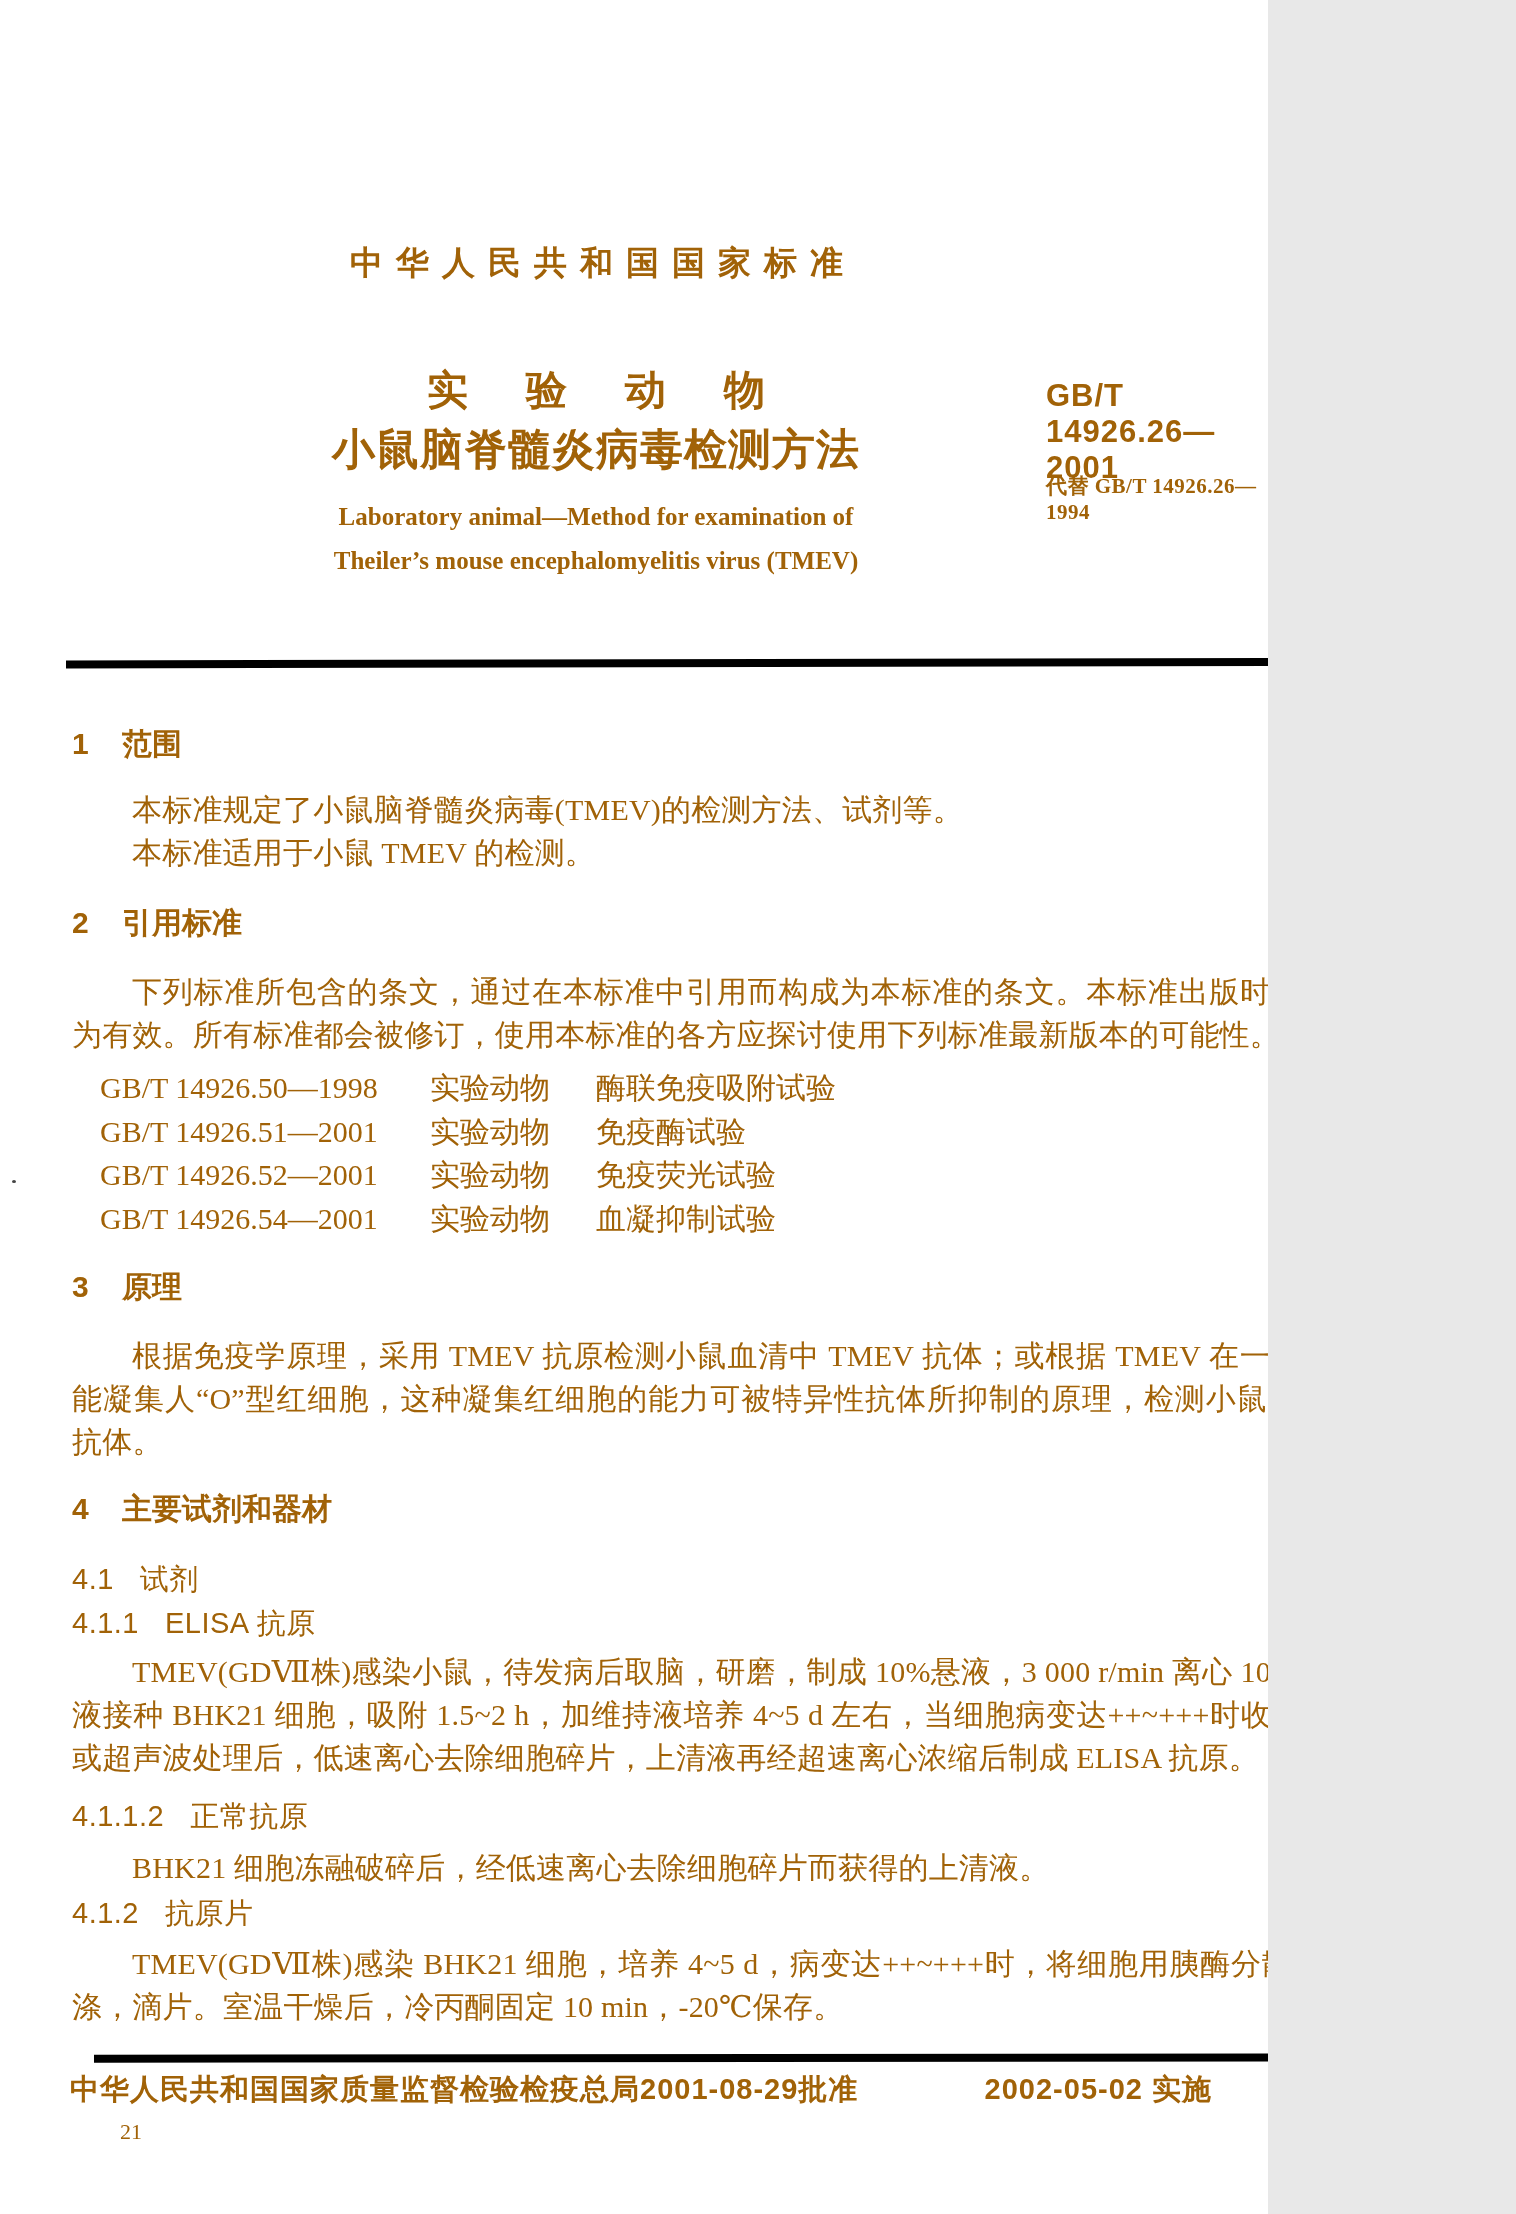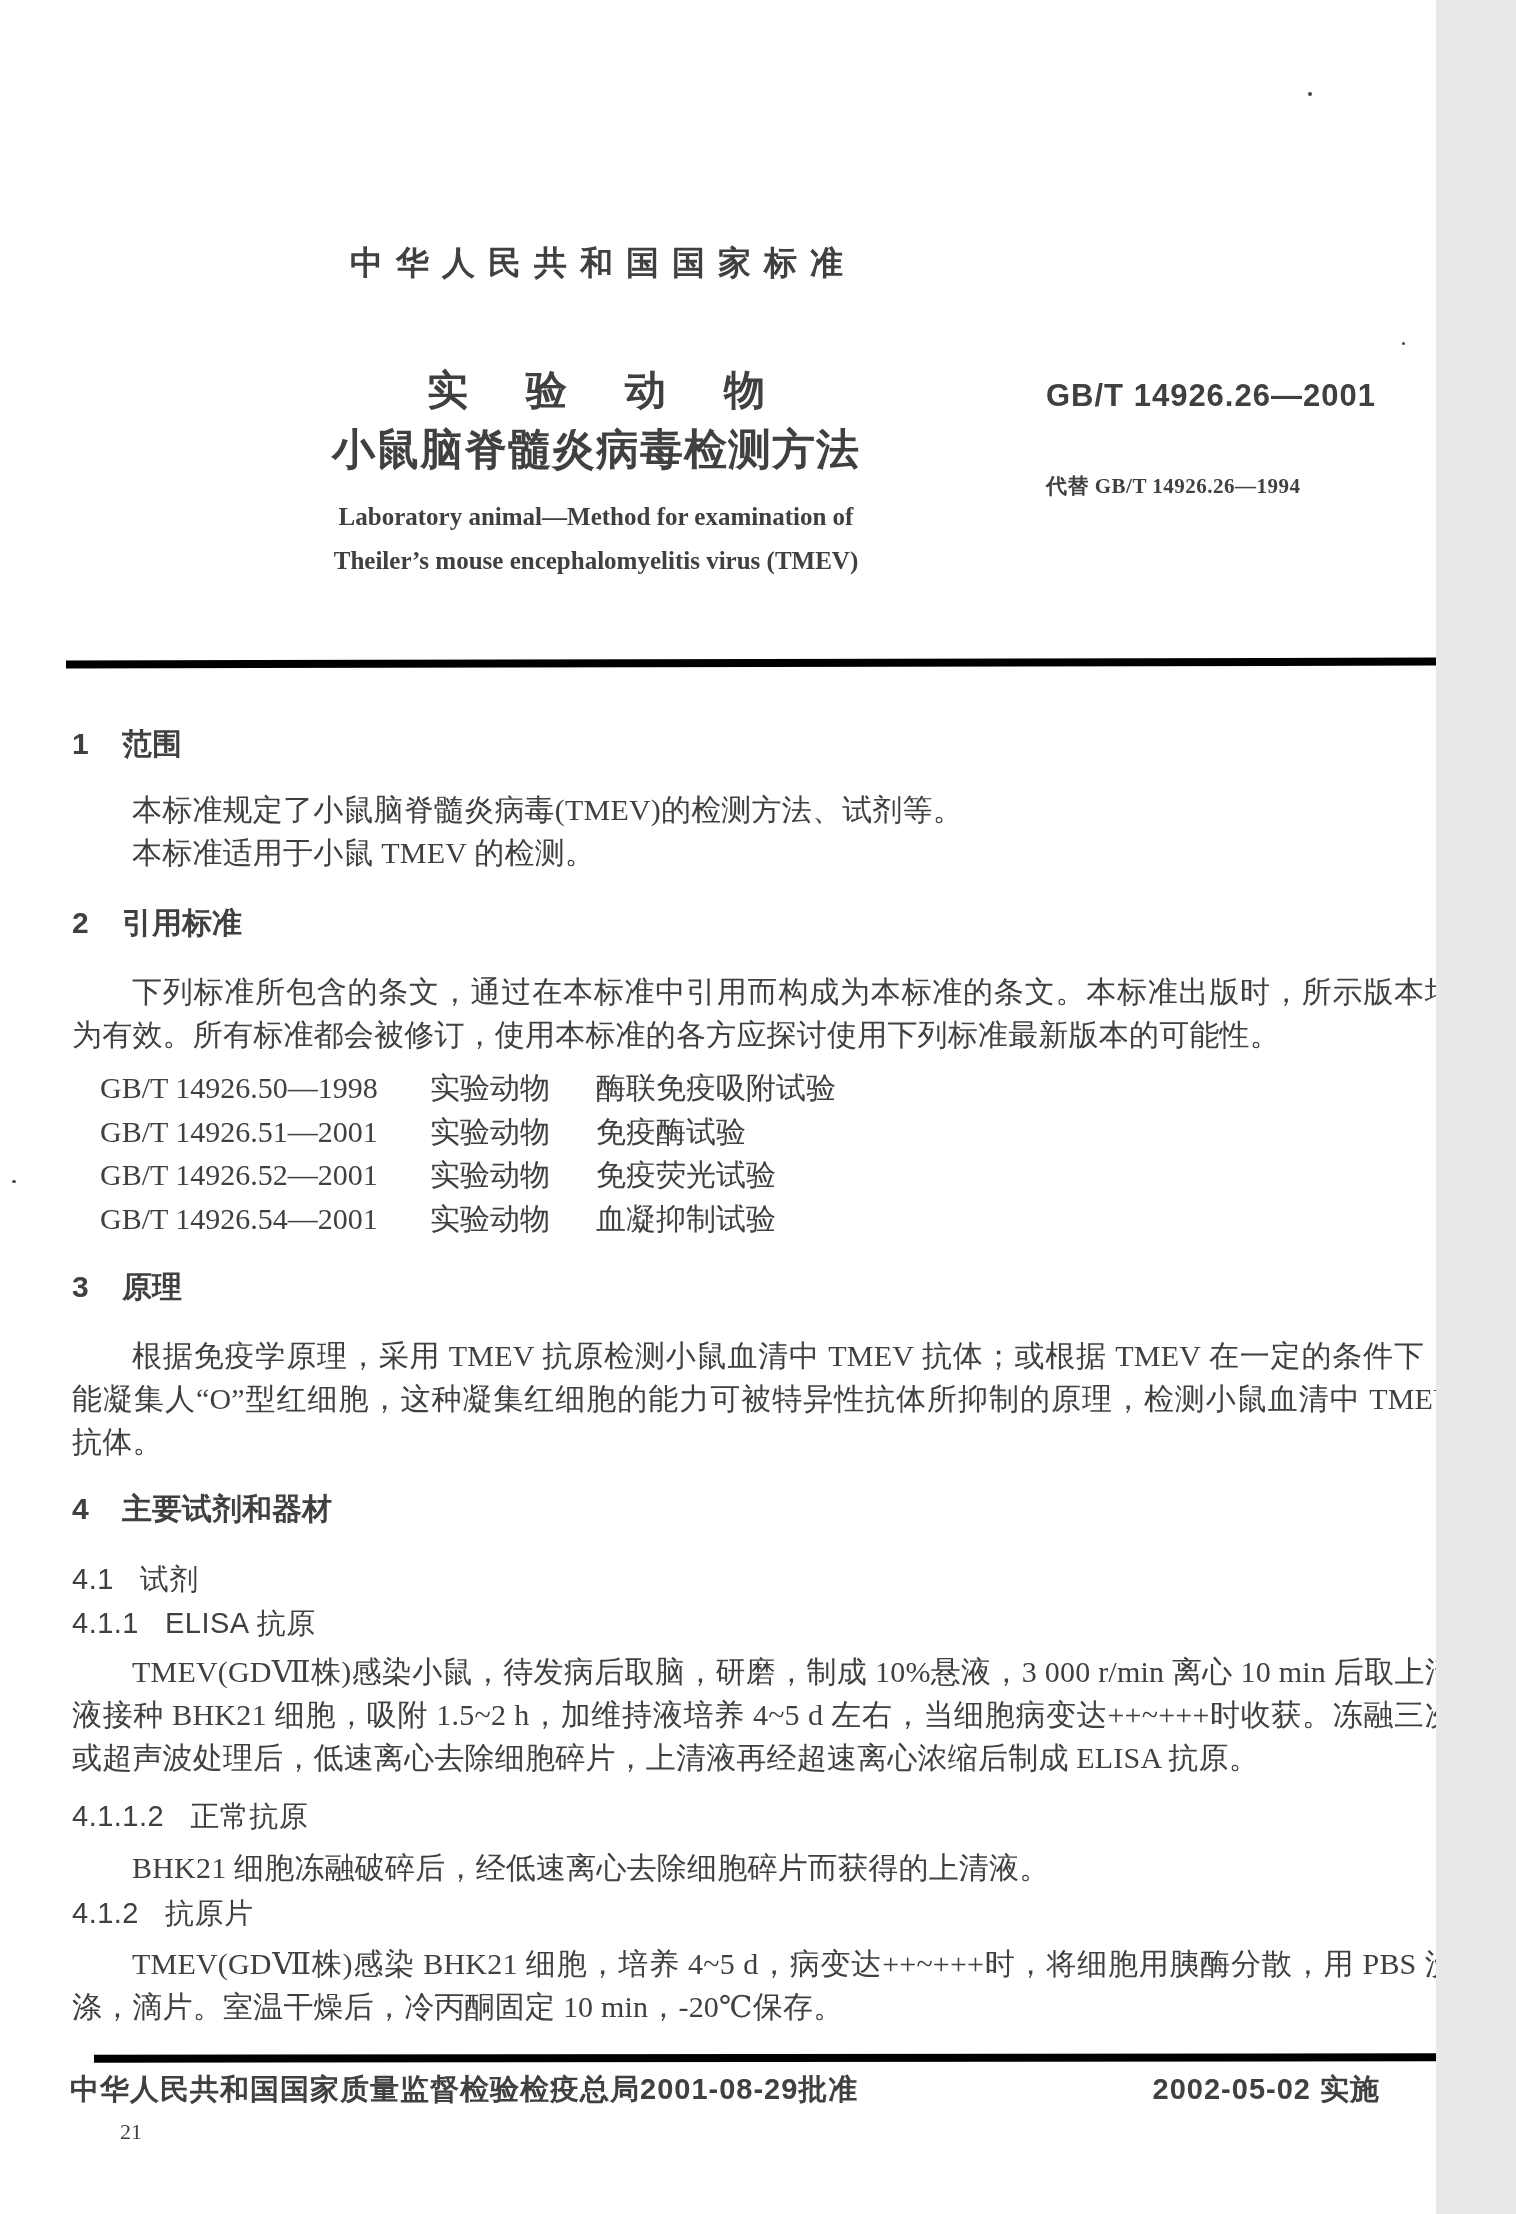--- a/index.html
+++ b/index.html
@@ -1,21 +1,21 @@
 <!DOCTYPE html>
 <html><head>
 <meta charset="utf-8">
 <style>
   html,body{margin:0;padding:0;background:#e8e8e8;}
   .page{
     position:relative;
-    width:1436px;height:2214px;
+    width:1268px;height:2214px;
     background:#ffffff;
     font-family:"Liberation Serif","DejaVu Serif",serif;
-    color:#404040;
+    color:#a16207;
     overflow:hidden;
   }
   .std-label{
     position:absolute;left:0;top:241px;width:1192px;text-align:center;
     font-family:"Liberation Sans","DejaVu Sans",sans-serif;
     font-weight:bold;font-size:33px;letter-spacing:13px;
     transform:translateX(7px);
   }
   .title-cn{
     position:absolute;left:0;top:363px;width:1192px;text-align:center;

